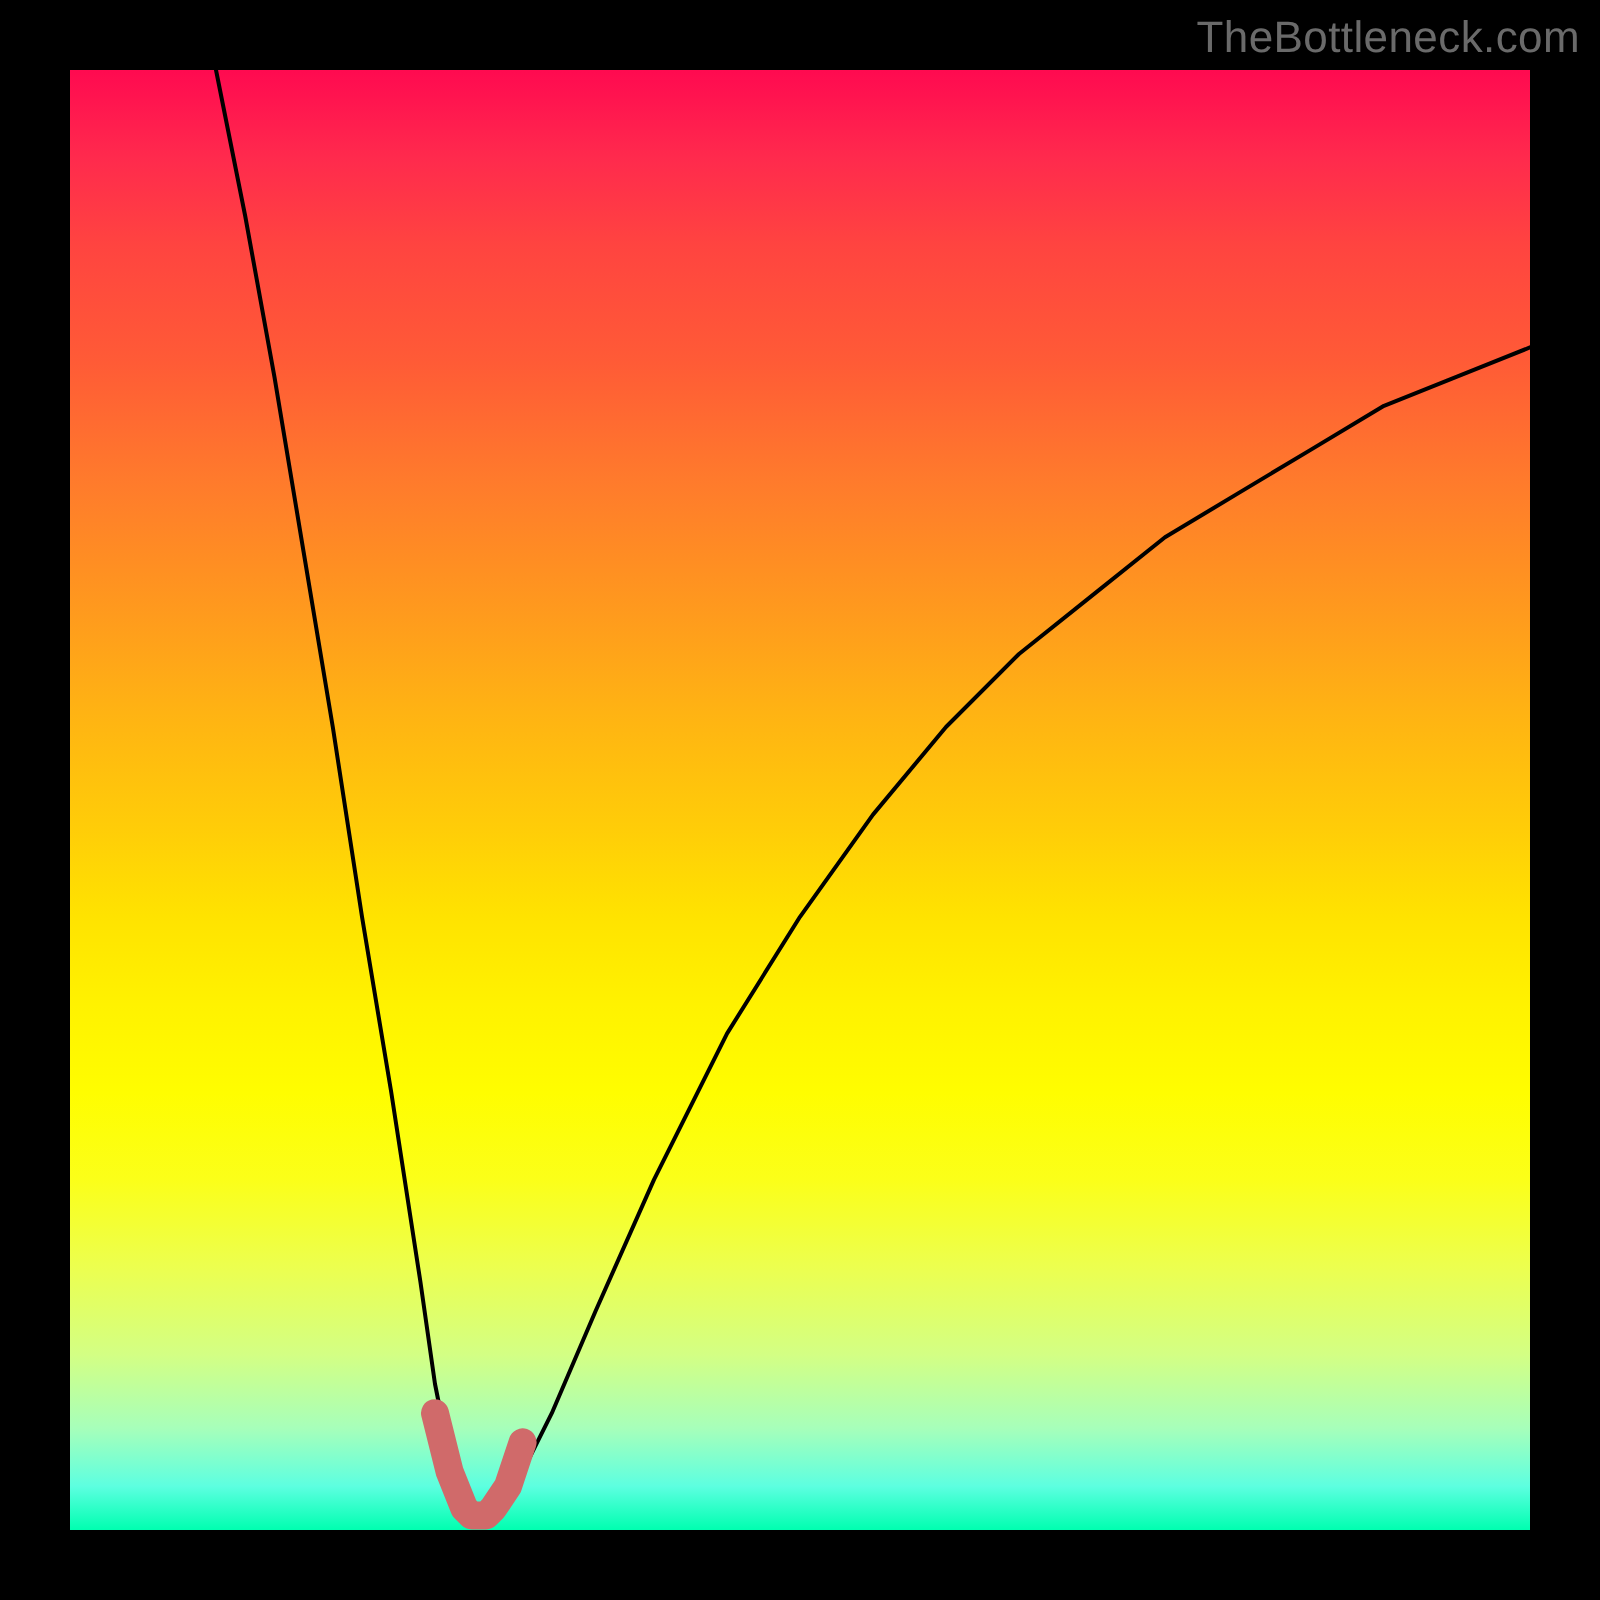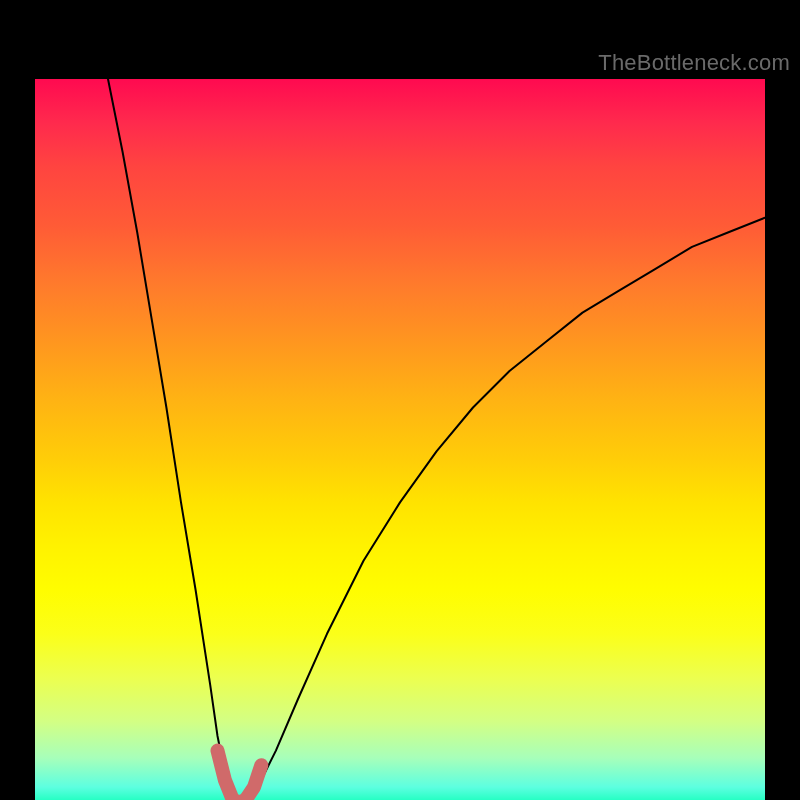--- a/index.html
+++ b/index.html
@@ -8,21 +8,20 @@
     width: 800px;
     height: 800px;
     background: #000;
     font-family: Arial, Helvetica, sans-serif;
     overflow: hidden;
   }
   .frame {
     position: absolute;
     inset: 0;
     background: #000;
-    margin-top: 44px;
   }
   .plot {
     position: absolute;
     left: 35px;
     top: 35px;
     width: 730px;
     height: 730px;
     background: linear-gradient(to bottom,
       #ff0a50 0%,
       #ff2a4d 6%,

